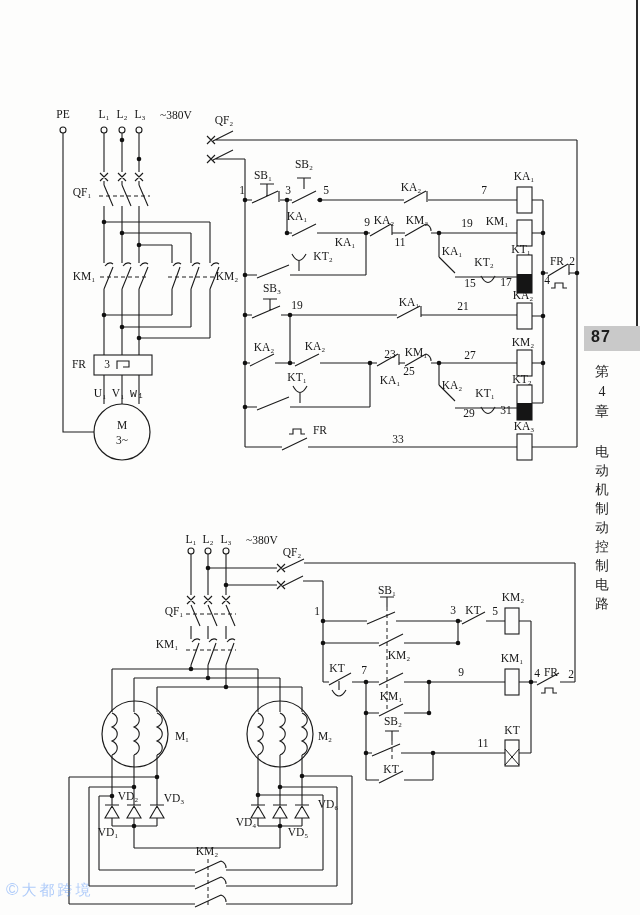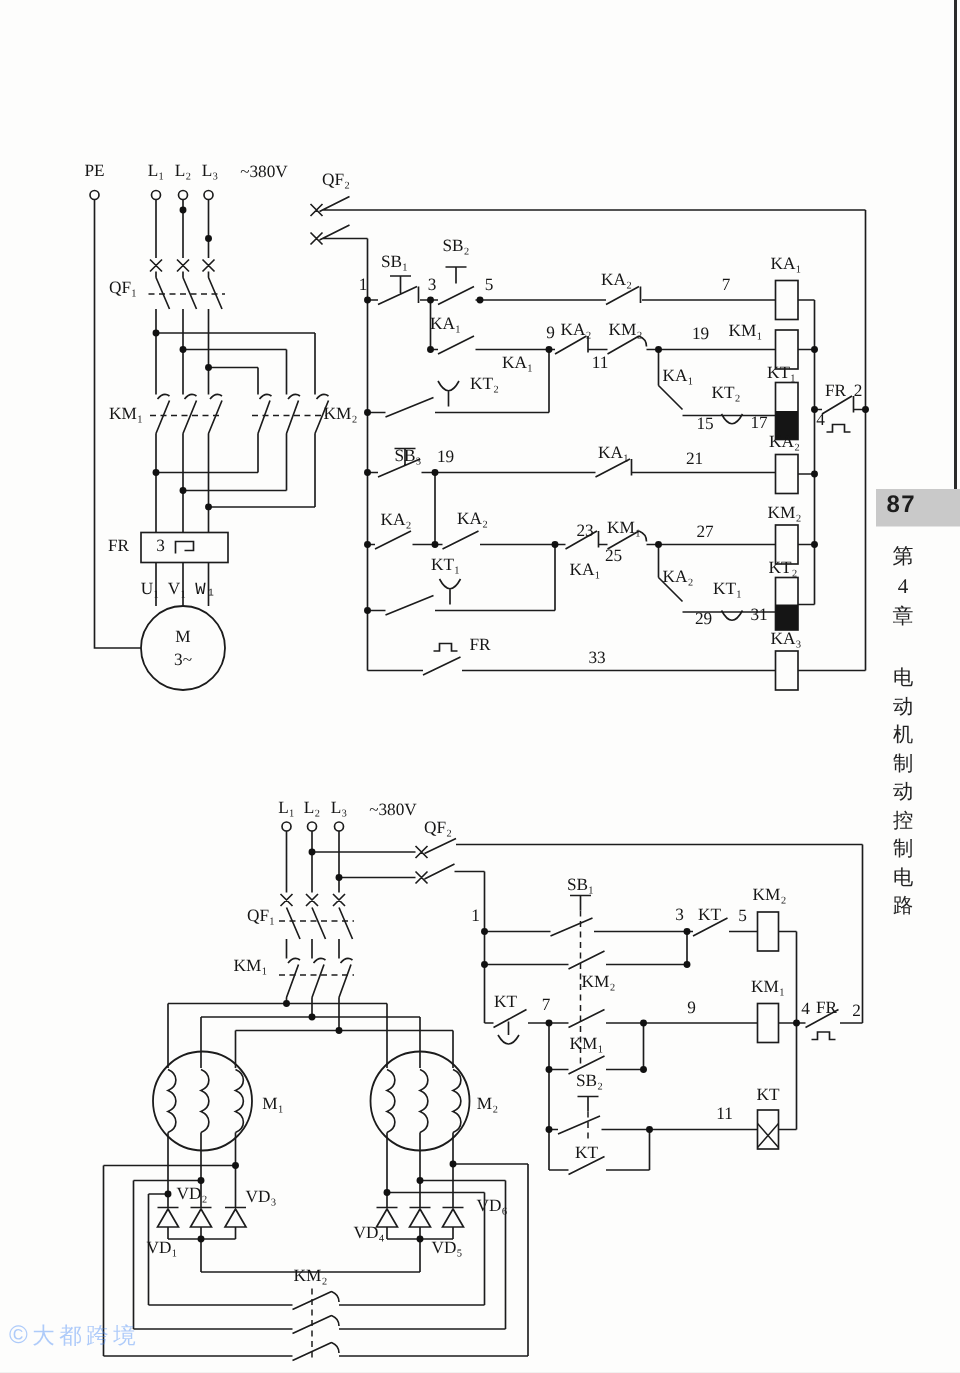--- a/index.html
+++ b/index.html
@@ -239,21 +239,21 @@
       <span class="cl" style="left: 323px; top: 257px;">KT₂</span>
       <span class="cl" style="left: 452px; top: 252px;">KA₁</span>
       <span class="cl" style="left: 470px; top: 284px;">15</span>
       <span class="cl" style="left: 484px; top: 263px;">KT₂</span>
       <span class="cl" style="left: 506px; top: 283px;">17</span>
       <span class="cl" style="left: 521px; top: 250px;">KT₁</span>
       <span class="cl" style="left: 547px; top: 281px;">4</span>
       <span class="cl" style="left: 557px; top: 262px;">FR</span>
       <span class="cl" style="left: 572px; top: 262px;">2</span>
       <span class="cl" style="left: 523px; top: 296px;">KA₂</span>
-      <span class="cl" style="left: 272px; top: 289px; margin-top: 16px;">SB₃</span>
+      <span class="cl" style="left: 272px; top: 289px;">SB₃</span>
       <span class="cl" style="left: 297px; top: 306px;">19</span>
       <span class="cl" style="left: 409px; top: 303px;">KA₁</span>
       <span class="cl" style="left: 463px; top: 307px;">21</span>
       <span class="cl" style="left: 264px; top: 348px;">KA₂</span>
       <span class="cl" style="left: 315px; top: 347px;">KA₂</span>
       <span class="cl" style="left: 390px; top: 355px;">23</span>
       <span class="cl" style="left: 390px; top: 381px;">KA₁</span>
       <span class="cl" style="left: 409px; top: 372px;">25</span>
       <span class="cl" style="left: 416px; top: 353px;">KM₁</span>
       <span class="cl" style="left: 470px; top: 356px;">27</span>

